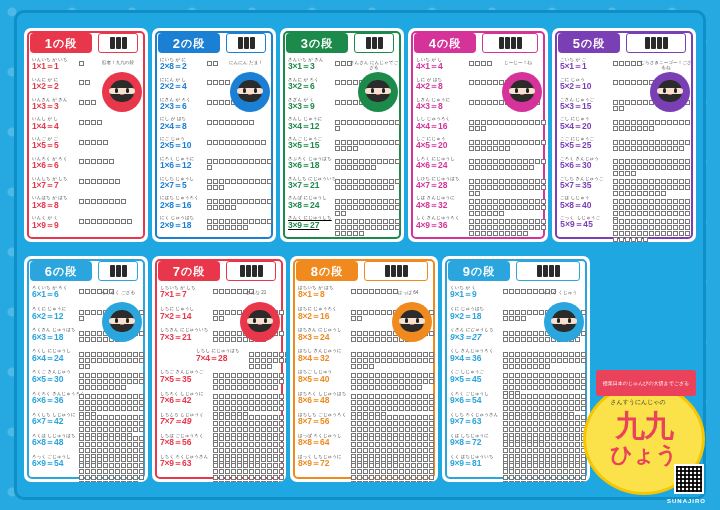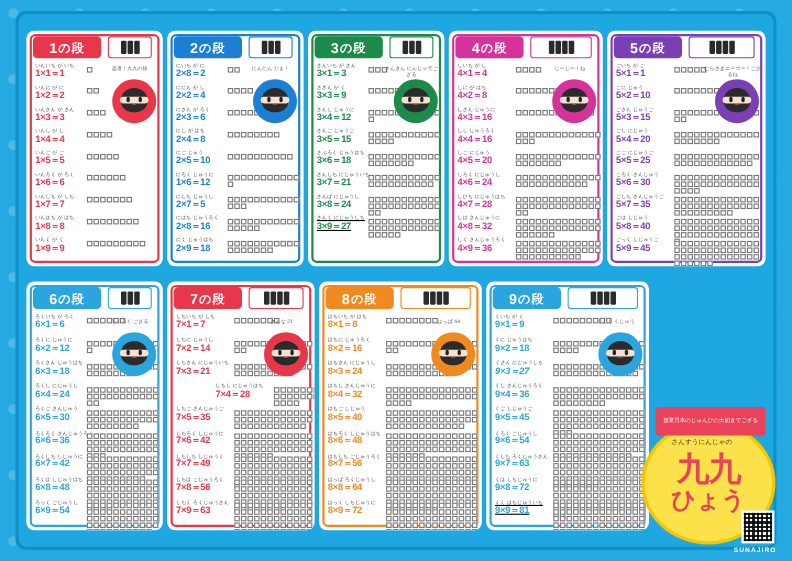--- a/index.html
+++ b/index.html
@@ -391,20 +391,32 @@
         <div class="row" style="height: 19.7778px;">
           <div class="reading">さんいち が さん</div>
           <div class="eq">3×1＝3</div>
           <div class="dots" style="left: 46px; width: 68px;">
             <span class="dot"></span>
             <span class="dot"></span>
             <span class="dot"></span>
           </div>
         </div>
         <div class="row" style="height: 19.7778px;">
+          <div class="reading">さんに が ろく</div>
+          <div class="eq">3×2＝6</div>
+          <div class="dots" style="left: 46px; width: 68px;">
+            <span class="dot"></span>
+            <span class="dot"></span>
+            <span class="dot"></span>
+            <span class="dot"></span>
+            <span class="dot"></span>
+            <span class="dot"></span>
+          </div>
+        </div>
+        <div class="row" style="height: 19.7778px;">
           <div class="reading">さざん が く</div>
           <div class="eq">3×3＝9</div>
           <div class="dots" style="left: 46px; width: 68px;">
             <span class="dot"></span>
             <span class="dot"></span>
             <span class="dot"></span>
             <span class="dot"></span>
             <span class="dot"></span>
             <span class="dot"></span>
             <span class="dot"></span>
@@ -609,21 +621,21 @@
             <span class="dot"></span>
             <span class="dot"></span>
             <span class="dot"></span>
             <span class="dot"></span>
             <span class="dot"></span>
             <span class="dot"></span>
           </div>
         </div>
         <div class="row" style="height: 19.7778px;">
           <div class="reading">しさん じゅうに</div>
-          <div class="eq">4×3＝16</div>
+          <div class="eq">4×3＝8</div>
           <div class="dots" style="left: 52px; width: 78px;">
             <span class="dot"></span>
             <span class="dot"></span>
             <span class="dot"></span>
             <span class="dot"></span>
             <span class="dot"></span>
             <span class="dot"></span>
             <span class="dot"></span>
             <span class="dot"></span>
             <span class="dot"></span>
@@ -1070,21 +1082,21 @@
             <span class="dot"></span>
             <span class="dot"></span>
             <span class="dot"></span>
             <span class="dot"></span>
             <span class="dot"></span>
             <span class="dot"></span>
             <span class="dot"></span>
             <span class="dot"></span>
           </div>
         </div>
-        <div class="row" style="height: 19.7778px;">
+        <div class="row" style="height: 19.7778px; font-family: Liberation Mono, monospace;">
           <div class="reading">ごっく しじゅうご</div>
           <div class="eq">5×9＝45</div>
           <div class="dots" style="left: 52px; width: 82px;">
             <span class="dot"></span>
             <span class="dot"></span>
             <span class="dot"></span>
             <span class="dot"></span>
             <span class="dot"></span>
             <span class="dot"></span>
             <span class="dot"></span>
@@ -1677,21 +1689,21 @@
             <span class="dot"></span>
             <span class="dot"></span>
             <span class="dot"></span>
             <span class="dot"></span>
             <span class="dot"></span>
             <span class="dot"></span>
             <span class="dot"></span>
             <span class="dot"></span>
           </div>
         </div>
-        <div class="row" style="height: 21.1111px;">
+        <div class="row" style="height: 21.1111px; font-style: italic;">
           <div class="reading">しちしち しじゅうく</div>
           <div class="eq">7×7＝49</div>
           <div class="dots" style="left: 52px; width: 72px;">
             <span class="dot"></span>
             <span class="dot"></span>
             <span class="dot"></span>
             <span class="dot"></span>
             <span class="dot"></span>
             <span class="dot"></span>
             <span class="dot"></span>
@@ -2694,21 +2706,21 @@
             <span class="dot"></span>
             <span class="dot"></span>
             <span class="dot"></span>
             <span class="dot"></span>
             <span class="dot"></span>
             <span class="dot"></span>
             <span class="dot"></span>
             <span class="dot"></span>
           </div>
         </div>
-        <div class="row" style="height: 21.1111px; text-decoration: underline;">
+        <div class="row" style="height: 21.1111px;">
           <div class="reading">くく はちじゅういち</div>
           <div class="eq">9×9＝81</div>
           <div class="dots" style="left: 52px; width: 86px;">
             <span class="dot"></span>
             <span class="dot"></span>
             <span class="dot"></span>
             <span class="dot"></span>
             <span class="dot"></span>
             <span class="dot"></span>
             <span class="dot"></span>

